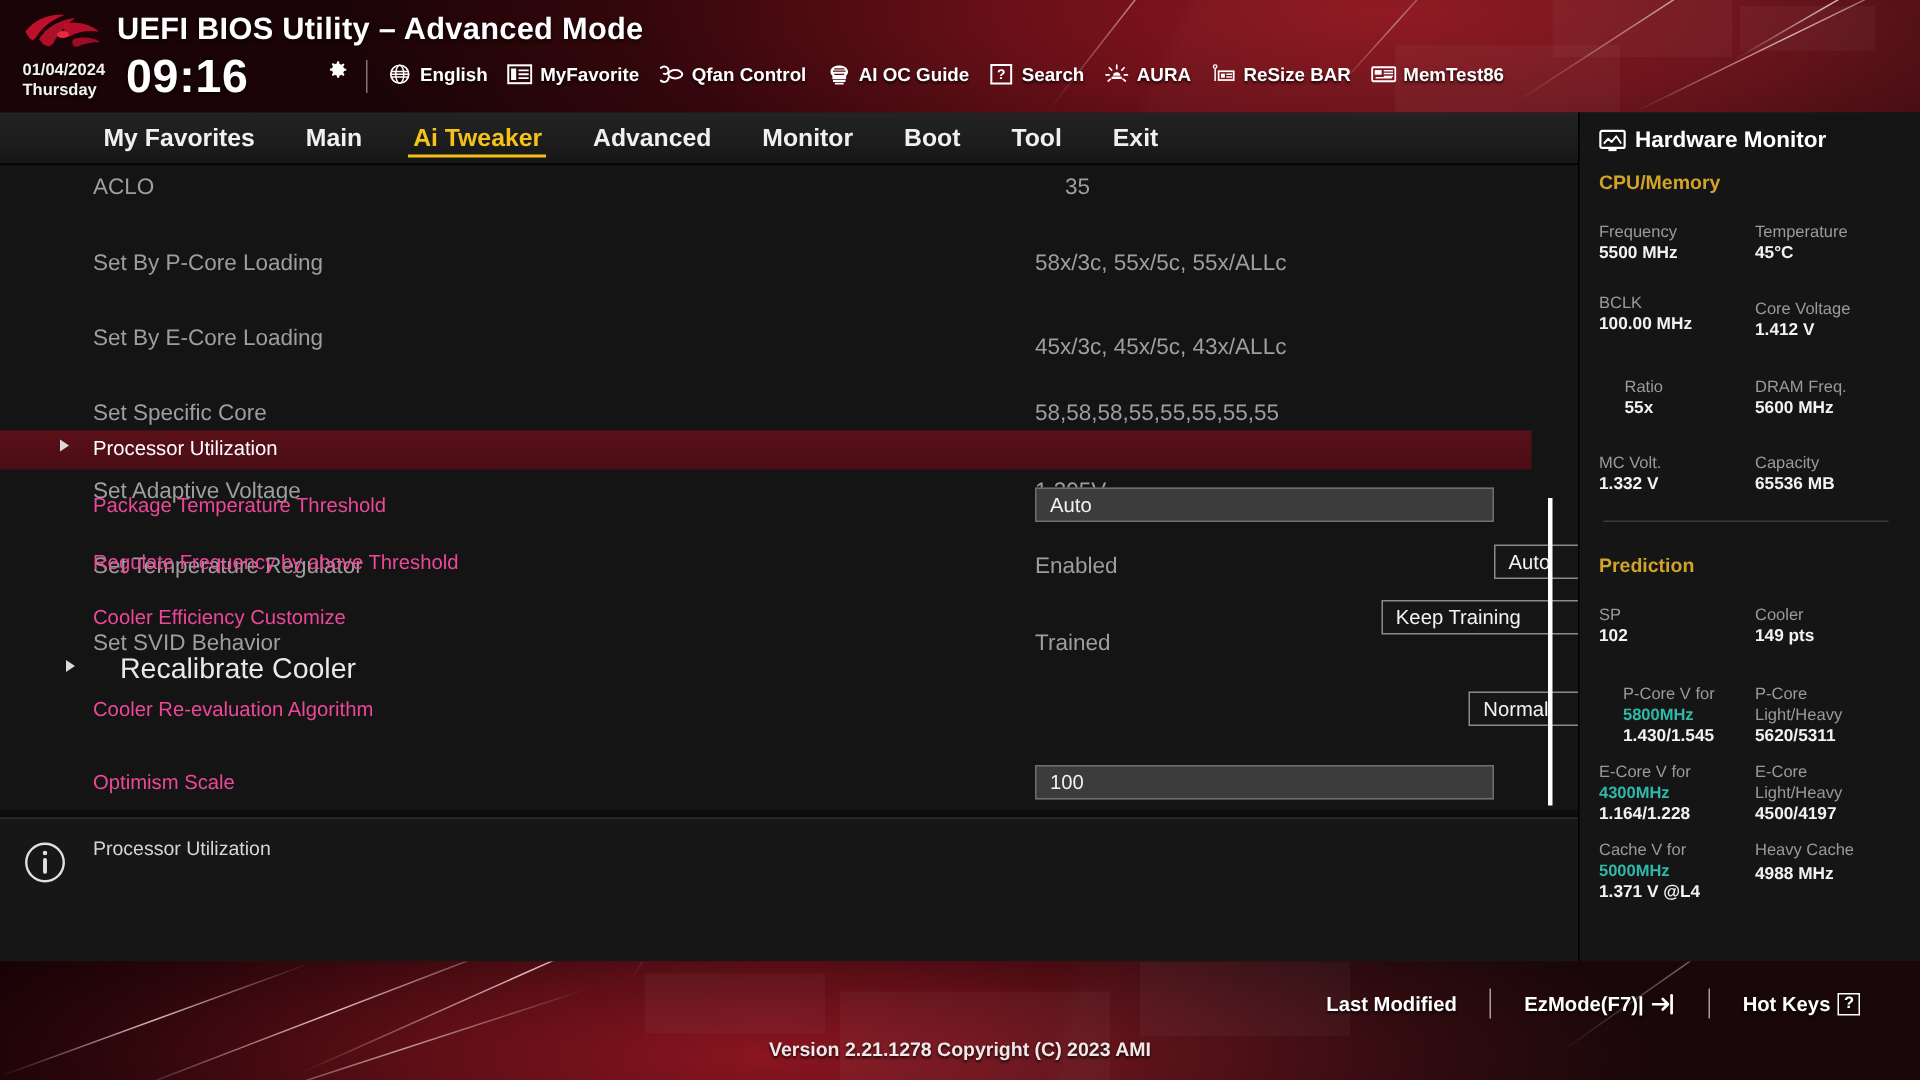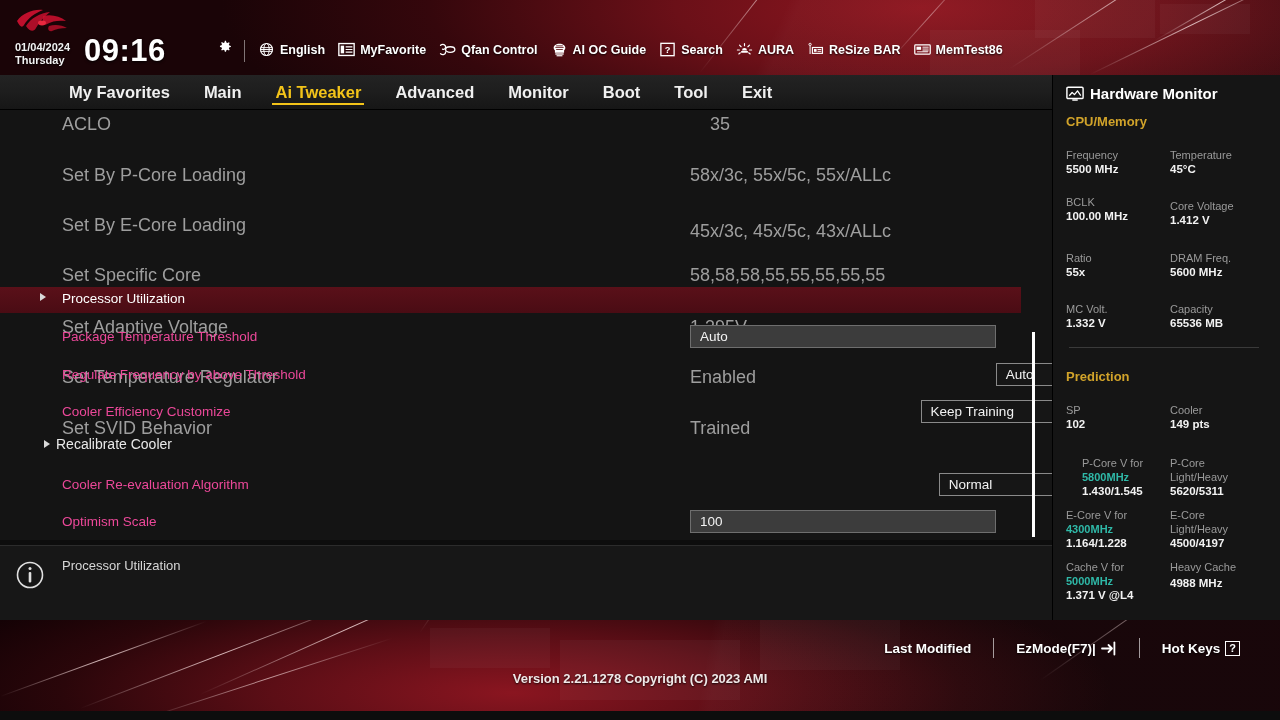--- a/index.html
+++ b/index.html
@@ -62,24 +62,24 @@
     content:""; position:absolute; left:14px; right:14px; bottom:2px;
     height:2px; background:#f3c319;
   }
 
   
   .content {
     position:absolute; left:0; top:110px; width:1052px; height:430px;
     background:#141414; overflow:hidden;
   }
   .row { position:relative; height:25.4px; display:flex; align-items:center; }
-  .row .nm { font-size:18px; color:#9e9e9e; padding-left:62px; }
+  .row .nm { font-size:15px; color:#9e9e9e; padding-left:62px; }
 
   .sect { position:relative; }
-  .sect .nm { font-size:14px; color:#e9e9e9; padding-left:56px; }
+  .sect .nm { font-size:19px; color:#e9e9e9; padding-left:80px; }
 
   .opt-row { position:relative; display:flex; align-items:center; height:37.5px; }
   .opt-label { font-size:13.5px; color:#ec4899; padding-left:62px; }
 
   .hl-row {
     position:absolute; left:0; width:1021px; height:26px;
     background:linear-gradient(180deg,#5a1019 0%,#4a0c14 100%);
   }
   .hl-row .arrow { position:absolute; left:40px; top:6px; }
   .hl-row .txt { position:absolute; left:62px; top:4px; font-size:13.5px; color:#fff; font-weight:400; }
@@ -119,21 +119,21 @@
     position:absolute; left:13px; font-size:13px; font-weight:600; color:#d1a32a;
   }
   .hw-cell { position:absolute; }
   .hw-k { font-size:11px; color:#9a9a9a; line-height:14px; }
   .hw-v { font-size:11.5px; color:#f2f2f2; font-weight:700; line-height:15px; }
   .hw-v-teal { color:#2fb9a8; }
   .hw-div { position:absolute; left:16px; width:190px; height:1px; background:#3a3a3a; }
 
   
   .footer {
-    position:absolute; left:0; top:620px; width:1280px; height:91px;
+    position:absolute; left:0; top:641px; width:1280px; height:79px;
     background:
       linear-gradient(100deg, rgba(255,255,255,0) 55%, rgba(255,255,255,0.02) 56%),
       radial-gradient(ellipse 600px 140px at 40% 80%, #8a1520 0%, #5c0e16 40%, #2a060a 75%, #140205 100%),
       linear-gradient(90deg,#1d0407 0%,#4d0c13 25%,#73121c 48%,#3d0810 75%,#150205 100%);
     overflow:hidden;
   }
   .ftr-streak { position:absolute; height:1px; background:linear-gradient(90deg,rgba(255,255,255,0) 0%,rgba(255,230,230,.8) 50%,rgba(255,255,255,0) 100%); transform-origin:left center; }
   .ftr-block { position:absolute; background:rgba(255,255,255,0.035); }
   .ftr-links { position:absolute; top:18px; right:18px; display:flex; align-items:center; gap:0; }
   .ftr-link { font-size:13.5px; font-weight:700; color:#fff; padding:0 22px; cursor:pointer; display:flex; align-items:center; gap:5px; white-space:nowrap; text-shadow:0 1px 2px rgba(0,0,0,.8); }
@@ -162,20 +162,21 @@
     <svg class="rog-logo" viewBox="0 0 58 32">
       <g fill="#c8102e">
         <path d="M4 14 C10 6, 20 2, 30 3 C22 6, 15 11, 11 18 C9 21, 7 20, 4 14 Z" opacity="0.95"></path>
         <path d="M13 19 C18 11, 27 6, 37 5 C31 10, 26 15, 23 21 C21 25, 17 25, 13 19 Z" opacity="0.85"></path>
         <path d="M30 9 C38 7, 47 9, 53 14 C46 13, 39 14, 34 17 C31 19, 29 15, 30 9 Z" opacity="0.9"></path>
         <path d="M36 19 C42 17, 49 18, 54 21 C48 21, 43 22, 39 24 C36 25, 34 22, 36 19 Z" opacity="0.75"></path>
         <ellipse cx="29" cy="16" rx="4" ry="2.4" fill="#e8293f"></ellipse>
       </g>
     </svg>
 
+    <div class="hdr-title">UEFI BIOS Utility – Advanced Mode</div>
 
     <div class="hdr-date">
       <span>01/04/2024</span><br><span>Thursday</span>
     </div>
     <div class="hdr-clock">09:16</div>
 
     <svg class="hdr-gear" viewBox="0 0 24 24">
       <path fill="#fff" d="M12 8.2a3.8 3.8 0 100 7.6 3.8 3.8 0 000-7.6zm0 5.8a2 2 0 110-4 2 2 0 010 4z"></path>
       <path fill="#fff" d="M21 12.8v-1.6l-2.2-.5a6.9 6.9 0 00-.7-1.7l1.2-1.9-1.1-1.1-1.9 1.2a6.9 6.9 0 00-1.7-.7L14.1 4h-1.6l-.5 2.2c-.6.1-1.2.4-1.7.7L8.4 5.7 7.3 6.8l1.2 1.9c-.3.5-.6 1.1-.7 1.7L5.6 11v1.6l2.2.5c.1.6.4 1.2.7 1.7l-1.2 1.9 1.1 1.1 1.9-1.2c.5.3 1.1.6 1.7.7l.5 2.2h1.6l.5-2.2c.6-.1 1.2-.4 1.7-.7l1.9 1.2 1.1-1.1-1.2-1.9c.3-.5.6-1.1.7-1.7l2.2-.5z"></path>
     </svg>
@@ -328,21 +329,21 @@
         <span>Keep Training</span>
         
       </div>
     </div>
 
     <div class="sect" style="position:absolute;top:324px;width:100%;height:22px;">
       <span class="tri" style="position:absolute;left:44px;top:6px;"></span>
       <span class="nm" style="position:absolute;left:0;top:2px;color:#e9e9e9;">Recalibrate Cooler</span>
     </div>
 
-    <div class="opt-row" style="position:absolute;top:356px;width:100%;">
+    <div class="opt-row" style="position:absolute;top:344px;width:100%;gap:40px;">
       <span class="opt-label">Cooler Re-evaluation Algorithm</span>
       <div class="ctl selbox">
         <span>Normal</span>
         
       </div>
     </div>
 
     <div class="opt-row" style="position:absolute;top:393px;width:100%;">
       <span class="opt-label">Optimism Scale</span>
       <div class="ctl txtbox">100</div>
@@ -385,21 +386,21 @@
 
     <div class="hw-cell" style="left:13px;top:120px;">
       <div class="hw-k">BCLK</div>
       <div class="hw-v">100.00 MHz</div>
     </div>
     <div class="hw-cell" style="left:117px;top:124px;">
       <div class="hw-k">Core Voltage</div>
       <div class="hw-v">1.412 V</div>
     </div>
 
-    <div class="hw-cell" style="left:13px;top:176px;">
+    <div class="hw-cell" style="left:30px;top:176px;">
       <div class="hw-k">Ratio</div>
       <div class="hw-v">55x</div>
     </div>
     <div class="hw-cell" style="left:117px;top:176px;">
       <div class="hw-k">DRAM Freq.</div>
       <div class="hw-v">5600 MHz</div>
     </div>
 
     <div class="hw-cell" style="left:13px;top:227px;">
       <div class="hw-k">MC Volt.</div>

